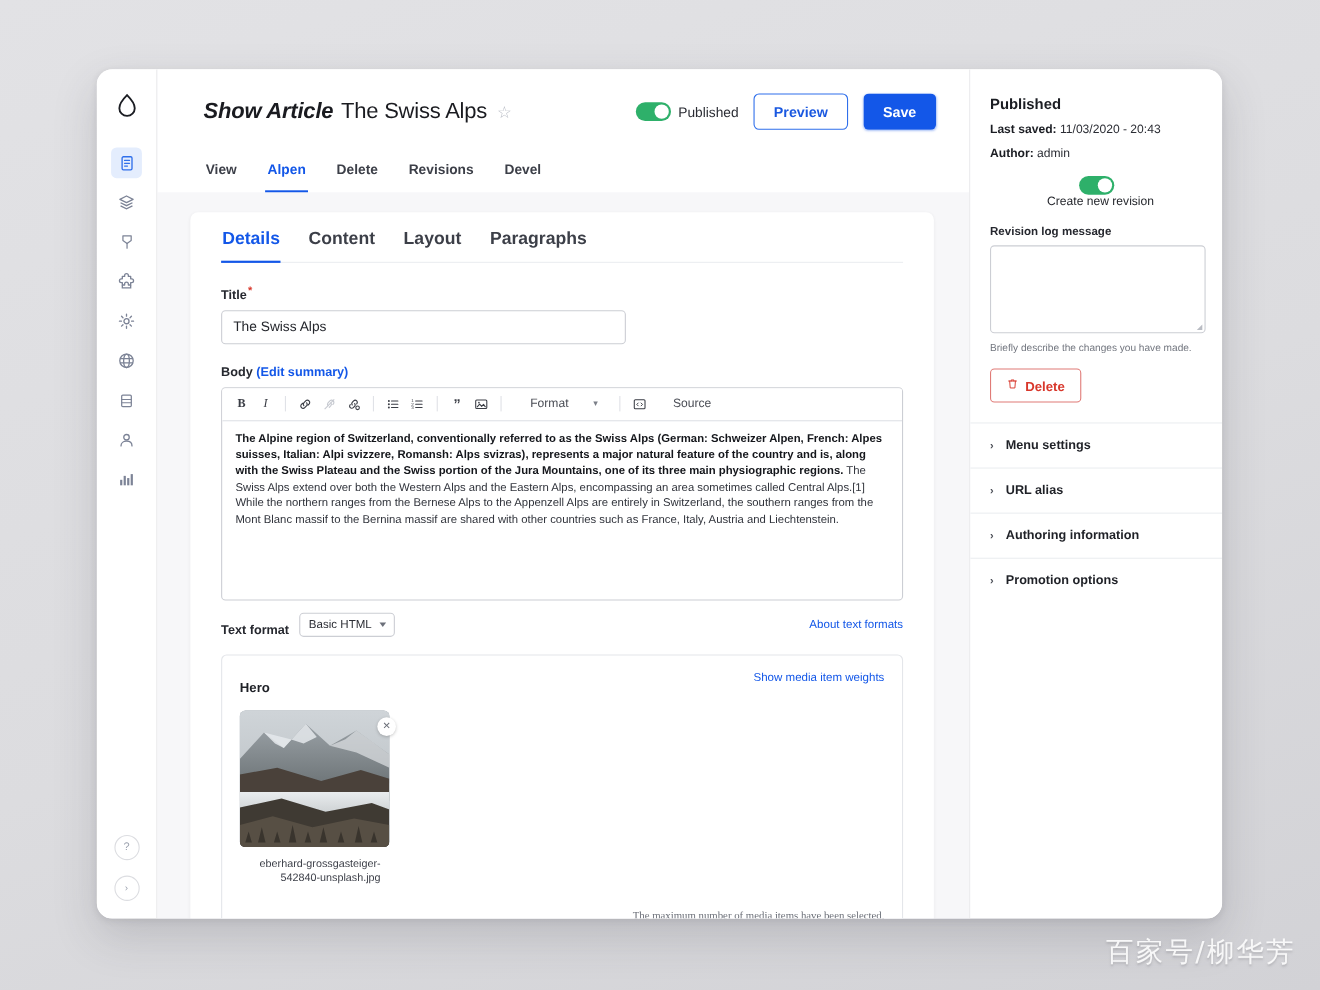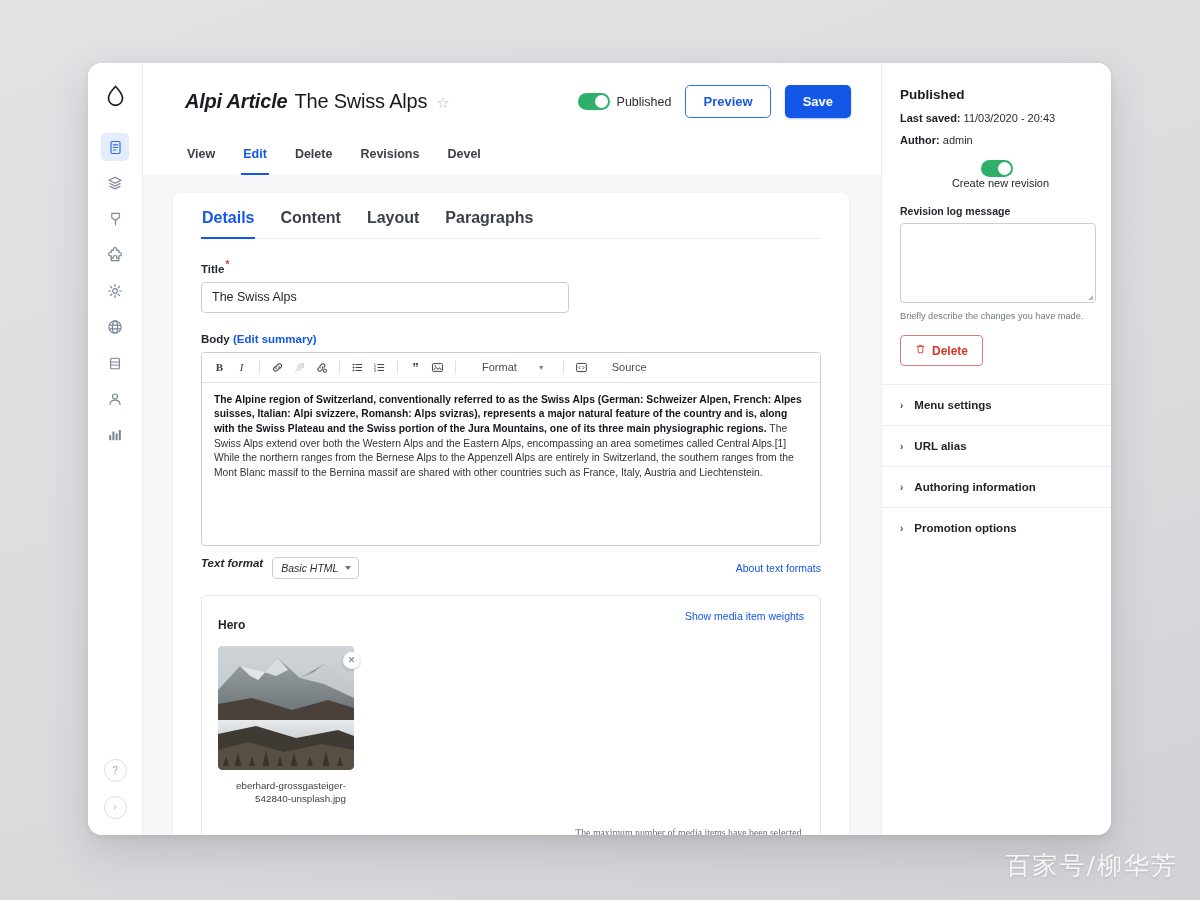--- a/index.html
+++ b/index.html
@@ -171,21 +171,21 @@
   .editor-area {
     height: 162px; padding: 10px 12px;
     font-size: 10.3px; line-height: 1.42; color: #30333b;
   }
   .editor-area b { color: #14161b; }
 
   .format-row {
     display: flex; align-items: center; justify-content: space-between;
     margin-top: 11px;
   }
-  .format-left { display: flex; align-items: flex-start; gap: 9px; font-style: italic; }
+  .format-left { display: flex; align-items: flex-end; gap: 9px; }
   .sel {
     border: 1px solid #ccced4; border-radius: 4px; background: #fff;
     height: 22px; padding: 0 20px 0 8px;
     font-size: 10.5px; color: #2b2d34;
     display: flex; align-items: center; position: relative;
   }
   .sel::after {
     content: ""; position: absolute; right: 7px; top: 8px;
     border-left: 3.5px solid transparent; border-right: 3.5px solid transparent;
     border-top: 4px solid #6c707a;
@@ -348,37 +348,37 @@
           <span style="font-size:9px;line-height:1">›</span>
         </div>
       </div>
     </div>
 
     <div class="center">
 
       <div class="topbar">
         <div class="title-row">
           <div class="page-title">
-            <span class="em">Alpi Article</span>
+            <span class="em">Show Article</span>
             <span class="plain">The Swiss Alps</span>
             <span class="star">☆</span>
           </div>
           <div class="actions">
             <div class="pill">
               <div class="switch"></div>
               <span class="switch-label">Published</span>
             </div>
             <button class="btn btn-outline">Preview</button>
             <button class="btn btn-primary">Save</button>
           </div>
         </div>
 
         <div class="tabs">
           <div class="tab">View</div>
-          <div class="tab active">Edit</div>
+          <div class="tab active">Alpen</div>
           <div class="tab">Delete</div>
           <div class="tab">Revisions</div>
           <div class="tab">Devel</div>
         </div>
       </div>
 
       <div class="body-scroll">
         <div class="card">
 
           <div class="subtabs">

